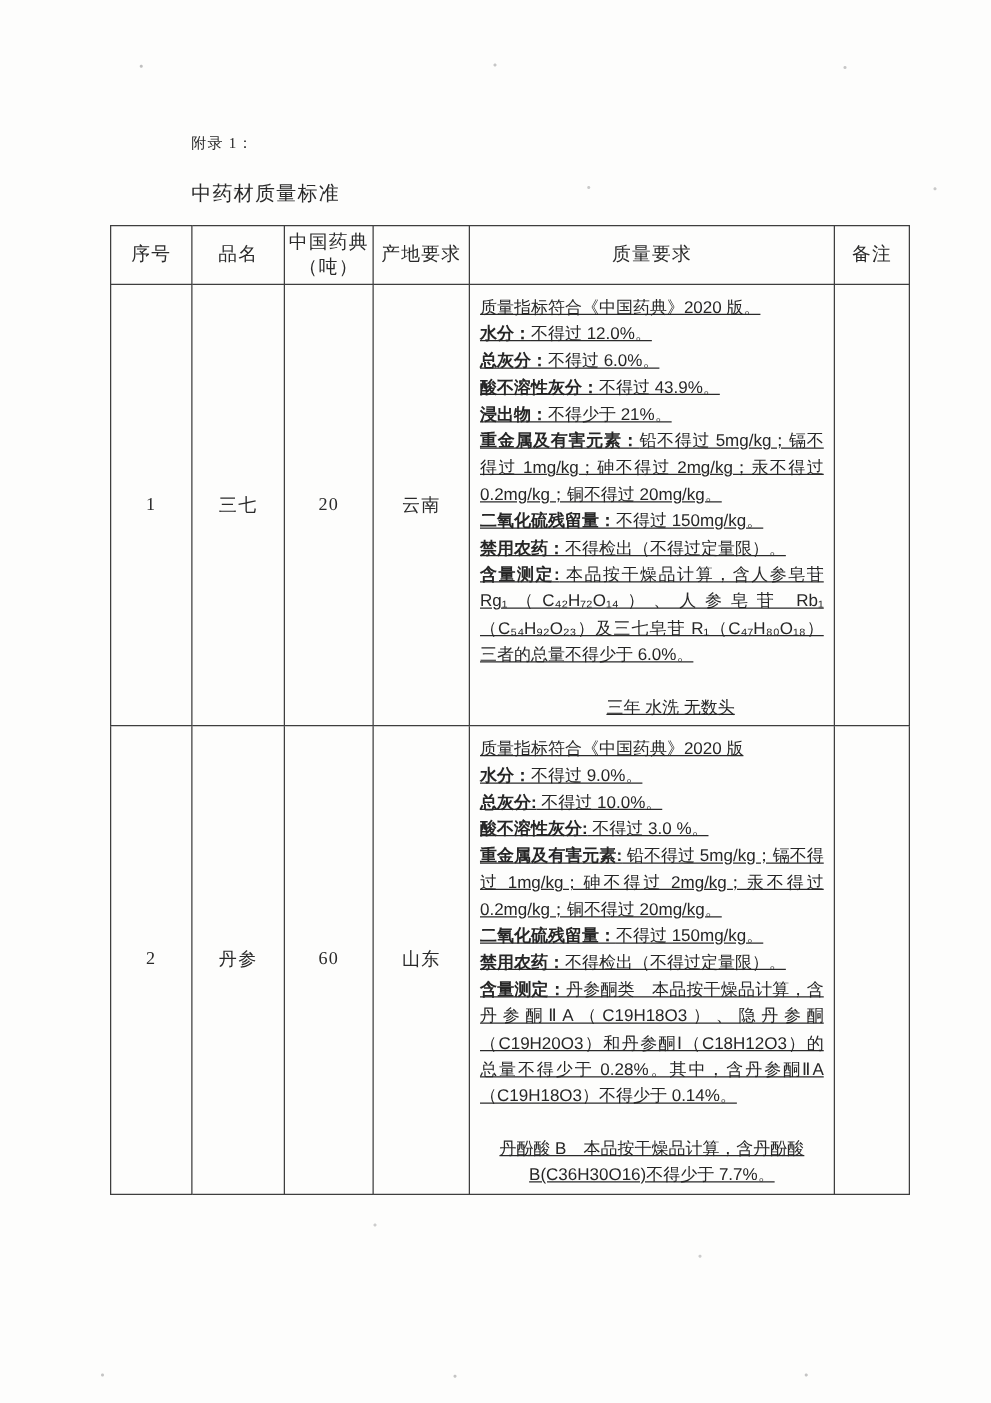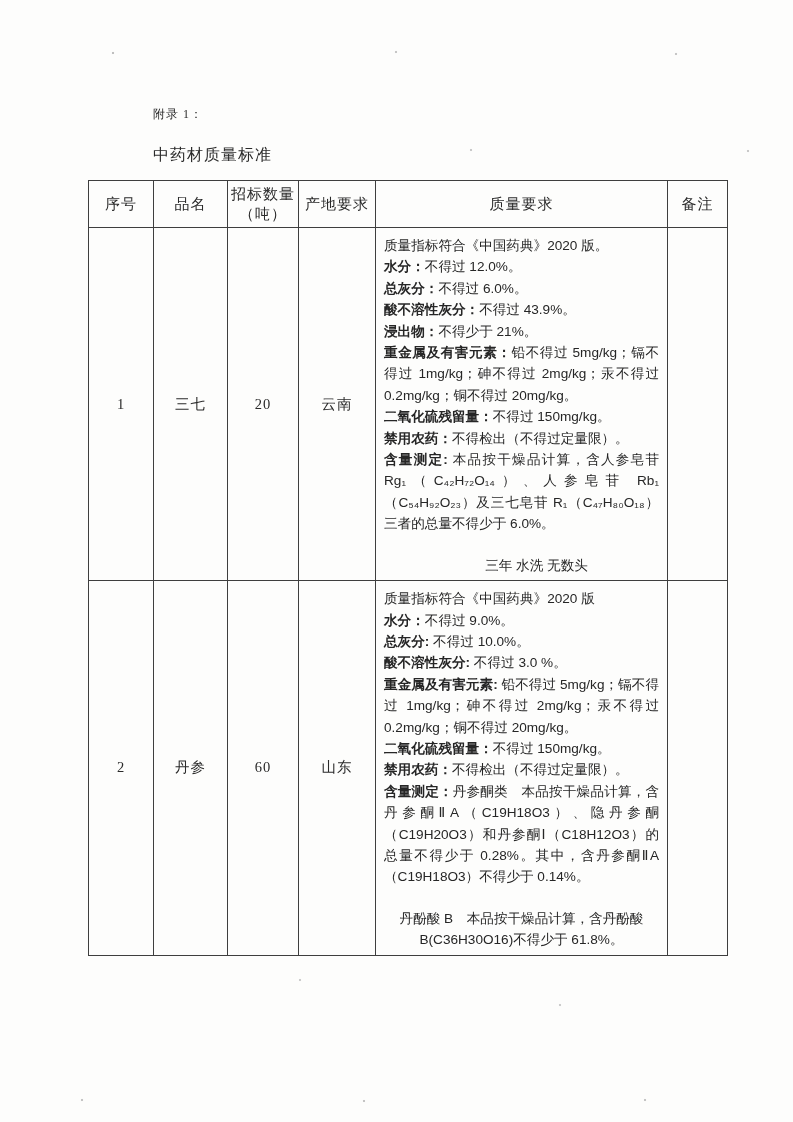--- a/index.html
+++ b/index.html
@@ -57,21 +57,21 @@
     text-align: center;
     white-space: pre-line;
     line-height: 20px;
     letter-spacing: 1px;
   }
   td.c-cell {
     text-align: center;
     font-size: 14.5px;
     letter-spacing: 1px;
   }
-  td.q-cell { vertical-align: top; }
+  td.q-cell { vertical-align: top; text-decoration: underline; }
   .qwrap {
     padding: 7px 8px 4px 8px;
     font-family: "Liberation Sans", "DejaVu Sans", sans-serif;
     font-size: 13.6px;
     line-height: 21.4px;
     color: #262626;
     overflow: hidden;
   }
   .qline { text-align: justify; }
   .qline:last-child { text-align: center; margin-top: 20px; }
@@ -92,21 +92,21 @@
       <col style="width:74px">
       <col style="width:71px">
     <col style="width:77px">
       <col style="width:292px">
       <col style="width:60px">
   </colgroup>
   <tbody>
       <tr class="head-row">
     <th class="col-head">序号</th>
     <th class="col-head">品名</th>
-    <th class="col-head">招标数量
+    <th class="col-head">中国药典
 （吨）</th>
     <th class="col-head">产地要求</th>
     <th class="col-head">质量要求</th>
     <th class="col-head">备注</th>
   </tr>
 
   <tr class="body-row-1">
     <td class="c-cell">1</td>
     <td class="c-cell">三七</td>
     <td class="c-cell">20</td>
@@ -136,19 +136,19 @@
     <td class="q-cell">
       <div class="qwrap">
         <div class="qline"><span class="qb"></span><span>质量指标符合《中国药典》2020 版</span></div>
         <div class="qline"><span class="qb">水分：</span><span>不得过 9.0%。</span></div>
         <div class="qline"><span class="qb">总灰分:</span><span> 不得过 10.0%。</span></div>
         <div class="qline"><span class="qb">酸不溶性灰分:</span><span> 不得过 3.0 %。</span></div>
         <div class="qline"><span class="qb">重金属及有害元素:</span><span> 铅不得过 5mg/kg；镉不得过 1mg/kg；砷不得过 2mg/kg；汞不得过 0.2mg/kg；铜不得过 20mg/kg。</span></div>
         <div class="qline"><span class="qb">二氧化硫残留量：</span><span>不得过 150mg/kg。</span></div>
         <div class="qline"><span class="qb">禁用农药：</span><span>不得检出（不得过定量限）。</span></div>
         <div class="qline"><span class="qb">含量测定：</span><span>丹参酮类　本品按干燥品计算，含丹参酮ⅡA（C19H18O3）、隐丹参酮（C19H20O3）和丹参酮Ⅰ（C18H12O3）的总量不得少于 0.28%。其中，含丹参酮ⅡA（C19H18O3）不得少于 0.14%。</span></div>
-        <div class="qline"><span class="qb"></span><span>丹酚酸 B　本品按干燥品计算，含丹酚酸 B(C36H30O16)不得少于 61.8%。</span></div>
+        <div class="qline"><span class="qb"></span><span>丹酚酸 B　本品按干燥品计算，含丹酚酸 B(C36H30O16)不得少于 7.7%。</span></div>
       </div>
     </td>
     <td></td>
   </tr>
 </tbody>
   </table>
 
 </body></html>

